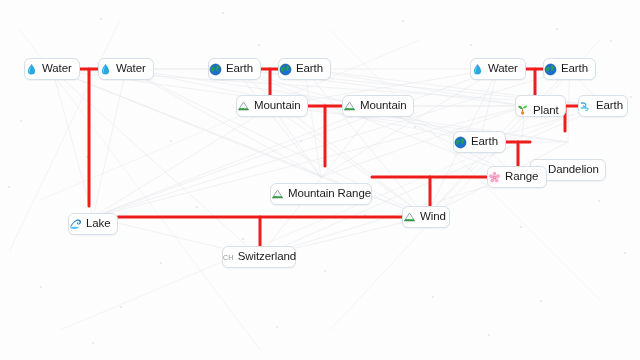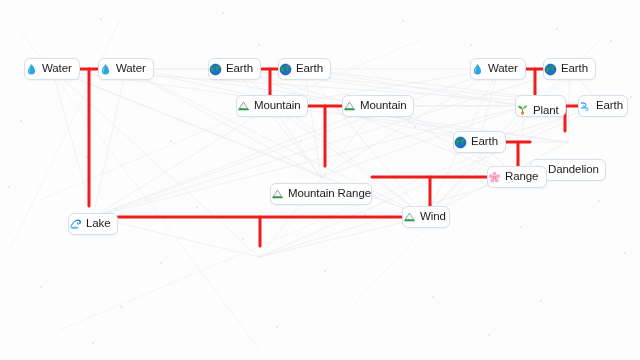--- a/index.html
+++ b/index.html
@@ -326,20 +326,24 @@
     </div>
     <div class="node" style="left: 402px; top: 206px; width: 48px;">
       <span class="node-icon">
         <svg viewBox="0 0 16 16" width="13" height="13">
           <path d="M8 2.4 L14.4 12.3 H1.6 z" fill="#f2f4f5" stroke="#7b8a96" stroke-width="0.9" stroke-linejoin="round"></path>
           <path d="M3.0 10.2 C4.4 9.3 5.3 10.6 6.6 10.1 C7.9 9.6 8.6 10.7 9.9 10.3 C11.1 9.9 11.8 10.5 13.0 10.2 L14.4 12.3 H1.6 z" fill="#2f9e3f"></path>
         </svg>
       </span>
       <span class="node-label">Wind</span>
     </div>
+    <div class="node" style="left: 222px; top: 246px; width: 74px;">
+      <span class="flag-badge">CH</span>
+      <span class="node-label">Switzerland</span>
+    </div>
     <div class="dot" style="left: 100px; top: 18px; background: rgb(223, 227, 234);"></div>
     <div class="dot" style="left: 222px; top: 12px; background: rgb(223, 227, 234);"></div>
     <div class="dot" style="left: 402px; top: 20px; background: rgb(223, 227, 234);"></div>
     <div class="dot" style="left: 556px; top: 28px; background: rgb(223, 227, 234);"></div>
     <div class="dot" style="left: 20px; top: 120px; background: rgb(223, 227, 234);"></div>
     <div class="dot" style="left: 8px; top: 186px; background: rgb(223, 227, 234);"></div>
     <div class="dot" style="left: 40px; top: 286px; background: rgb(223, 227, 234);"></div>
     <div class="dot" style="left: 120px; top: 306px; background: rgb(223, 227, 234);"></div>
     <div class="dot" style="left: 276px; top: 326px; background: rgb(223, 227, 234);"></div>
     <div class="dot" style="left: 488px; top: 334px; background: rgb(223, 227, 234);"></div>

